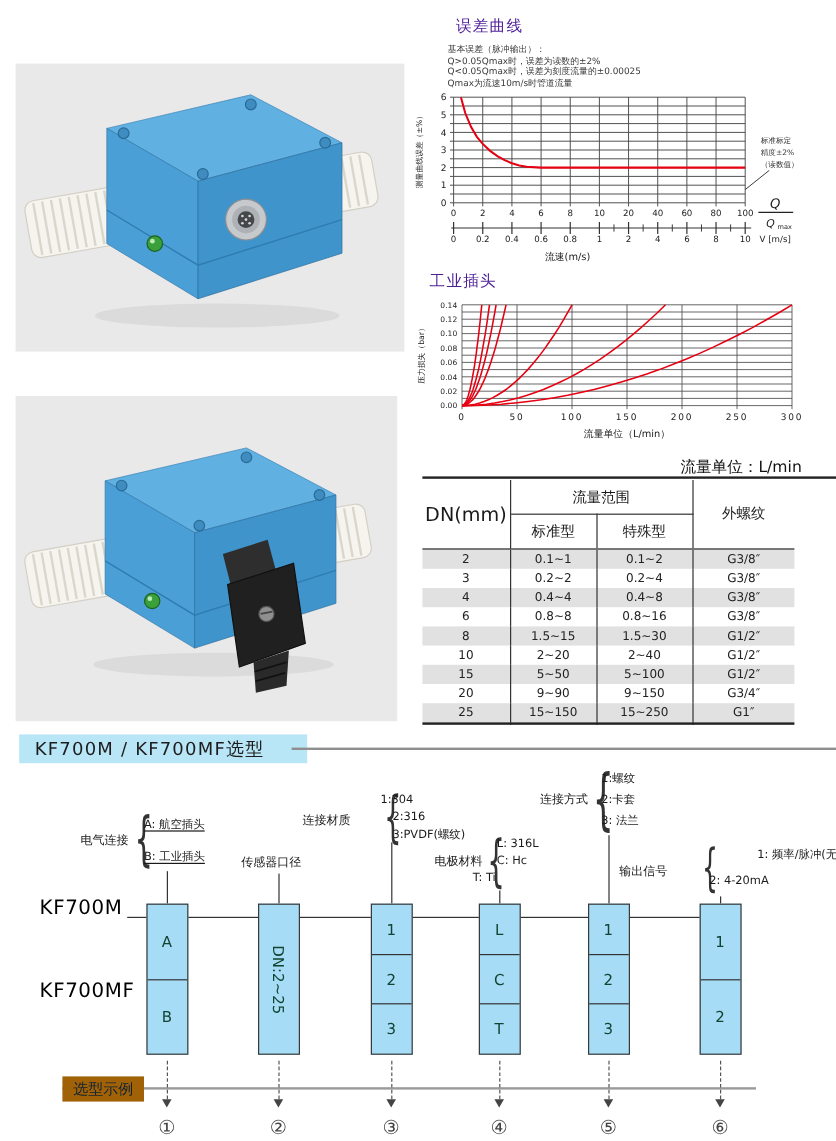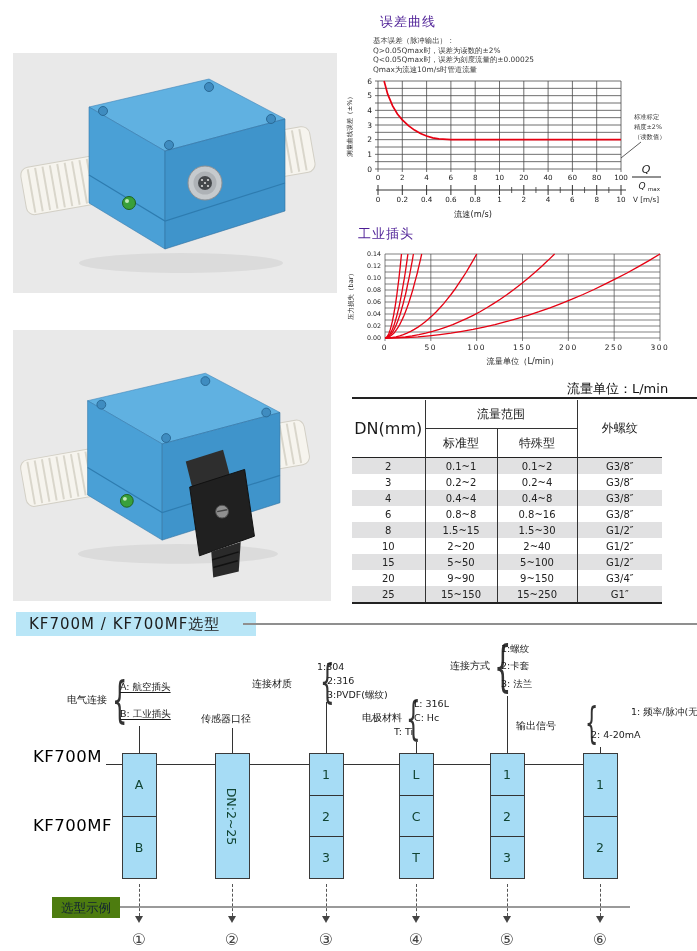--- a/index.html
+++ b/index.html
@@ -15,21 +15,21 @@
   #flow-table th{font-size:12px;font-weight:400;color:#1a1a1a;text-align:center;}
   #flow-table th.dn{font-weight:400;font-size:16px;}
   #flow-table td{font-size:10px;color:#222;text-align:center;height:16px;padding:0;}
   #flow-table thead tr:first-child th{height:26px;}
   #flow-table thead tr:last-child th{height:26px;}
   #flow-table thead{border-bottom:1.6px solid #222;}
   #flow-table th.range{border-bottom:1px solid #333;}
   #flow-table .vr{border-right:1px solid #333;}
   #flow-table tbody tr:nth-child(odd){background:#e1e1e2;}
   .band{background:#b9e6f7;font-size:15px;color:#1d1d1d;line-height:24px;padding-left:13px;letter-spacing:1px;}
-  .band2{background:#4d7c0f;font-size:12.5px;color:#123;text-align:center;line-height:21px;}
+  .band2{background:#a16207;font-size:12.5px;color:#123;text-align:center;line-height:21px;}
   .sel-label{font-size:10px;color:#1a1a1a;white-space:nowrap;}
   .sel-opt{font-size:9.5px;color:#1a1a1a;white-space:nowrap;}
   .sel-opt.u{text-decoration:underline;text-underline-offset:2px;}
   .brace{color:#333;transform-origin:left center;}
   .selbox{background:#a6dcf5;border:1px solid #3a3a3a;box-sizing:border-box;z-index:2;}
   .selcell{display:flex;align-items:center;justify-content:center;font-size:12.5px;color:#143;box-sizing:border-box;}
   .selcell + .selcell{border-top:1.2px solid #333;}
   .vtext{white-space:nowrap;transform:rotate(90deg);font-size:12.5px;color:#143;}
   .circ{font-size:16px;color:#444;text-align:center;width:24px;}
   .model{font-size:16.5px;color:#000;white-space:nowrap;letter-spacing:0.5px;}

